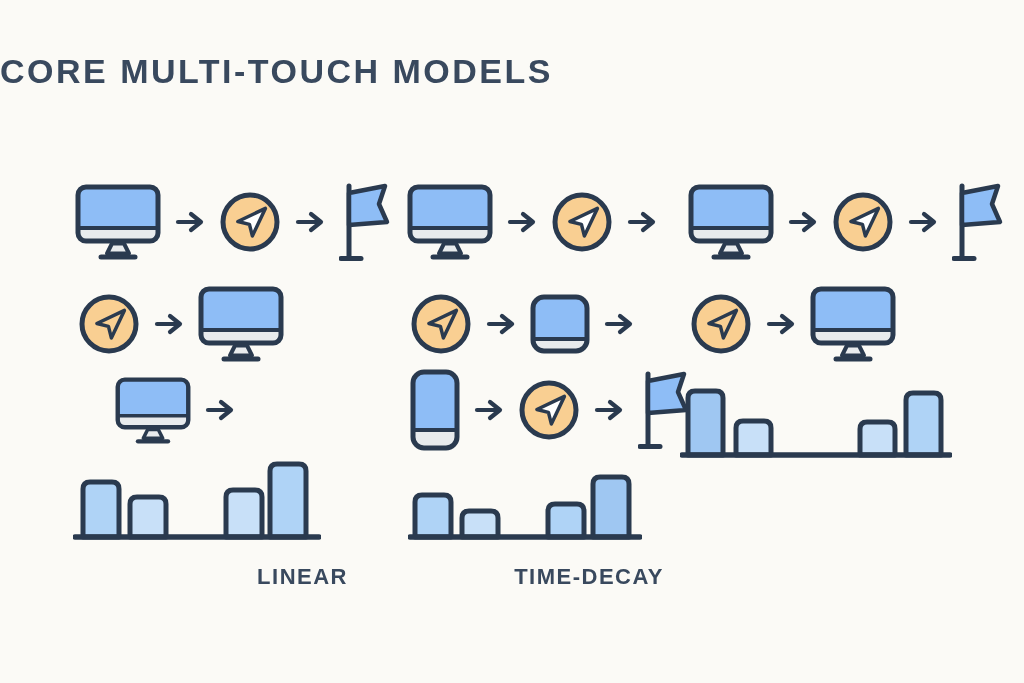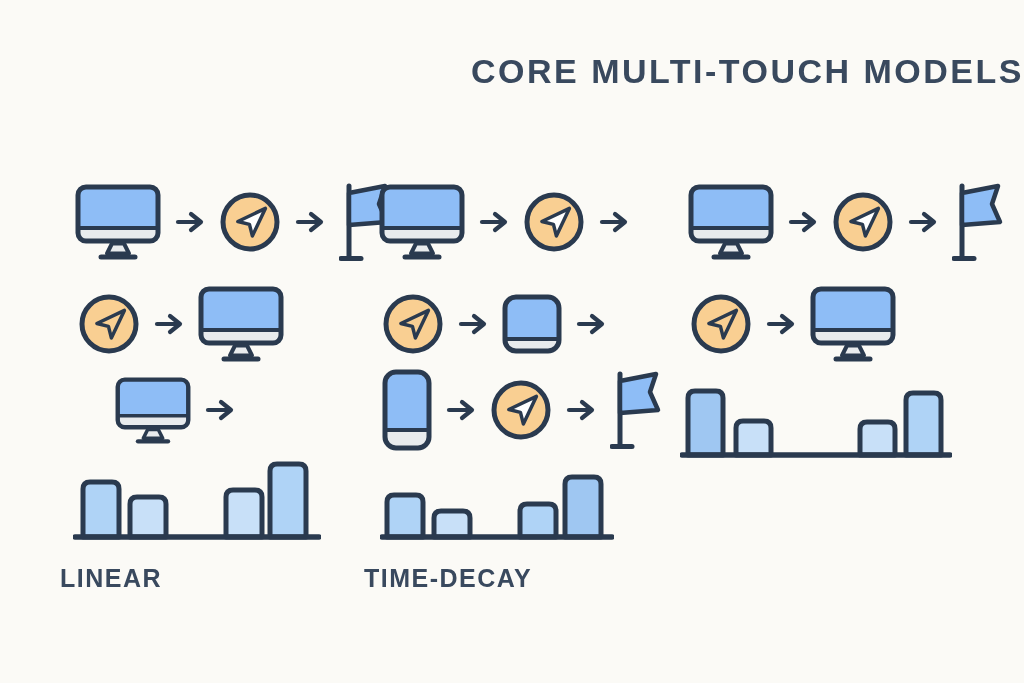--- a/index.html
+++ b/index.html
@@ -17,29 +17,29 @@
   html,body{width:1024px;height:683px;}
   body{
     position:relative;
     background:var(--background);
     font-family:"Liberation Sans", sans-serif;
     overflow:hidden;
   }
   .page-title{
     position:absolute;
     top:52px;left:0;width:100%;
-    text-align:right;
+    text-align:left;
     font-size:34px;
     font-weight:700;
     letter-spacing:2.5px;
     color:var(--text);
   }
   .model-column{position:absolute;top:0;height:683px;}
   #col-linear{left:60px;width:288px;}
-  #col-time-decay{left:364px;width:272px;}
+  #col-time-decay{left:392px;width:272px;}
   #col-position-based{left:672px;width:288px;}
 
   .icon-rows{position:absolute;inset:0;}
   .icon-row{
     position:absolute;
     height:86px;
     display:flex;
     align-items:center;
     gap:12px;
   }
@@ -60,22 +60,22 @@
   .icon-arrow{margin:0 2px;}
 
   .chart-slot{position:absolute;}
   #col-linear .chart-slot{left:13px;top:454px;}
   #col-time-decay .chart-slot{left:16px;top:454px;}
   #col-position-based .chart-slot{left:8px;top:372px;}
 
   .model-label{
     position:absolute;
     top:564px;left:0;width:100%;
-    text-align:left;
-    font-size:25px;
+    text-align:right;
+    font-size:22px;
     font-weight:700;
     letter-spacing:1.5px;
     color:var(--text);
   }
 </style>
 </head>
 <body>
 
 <h1 class="page-title">CORE MULTI-TOUCH MODELS</h1>
 

